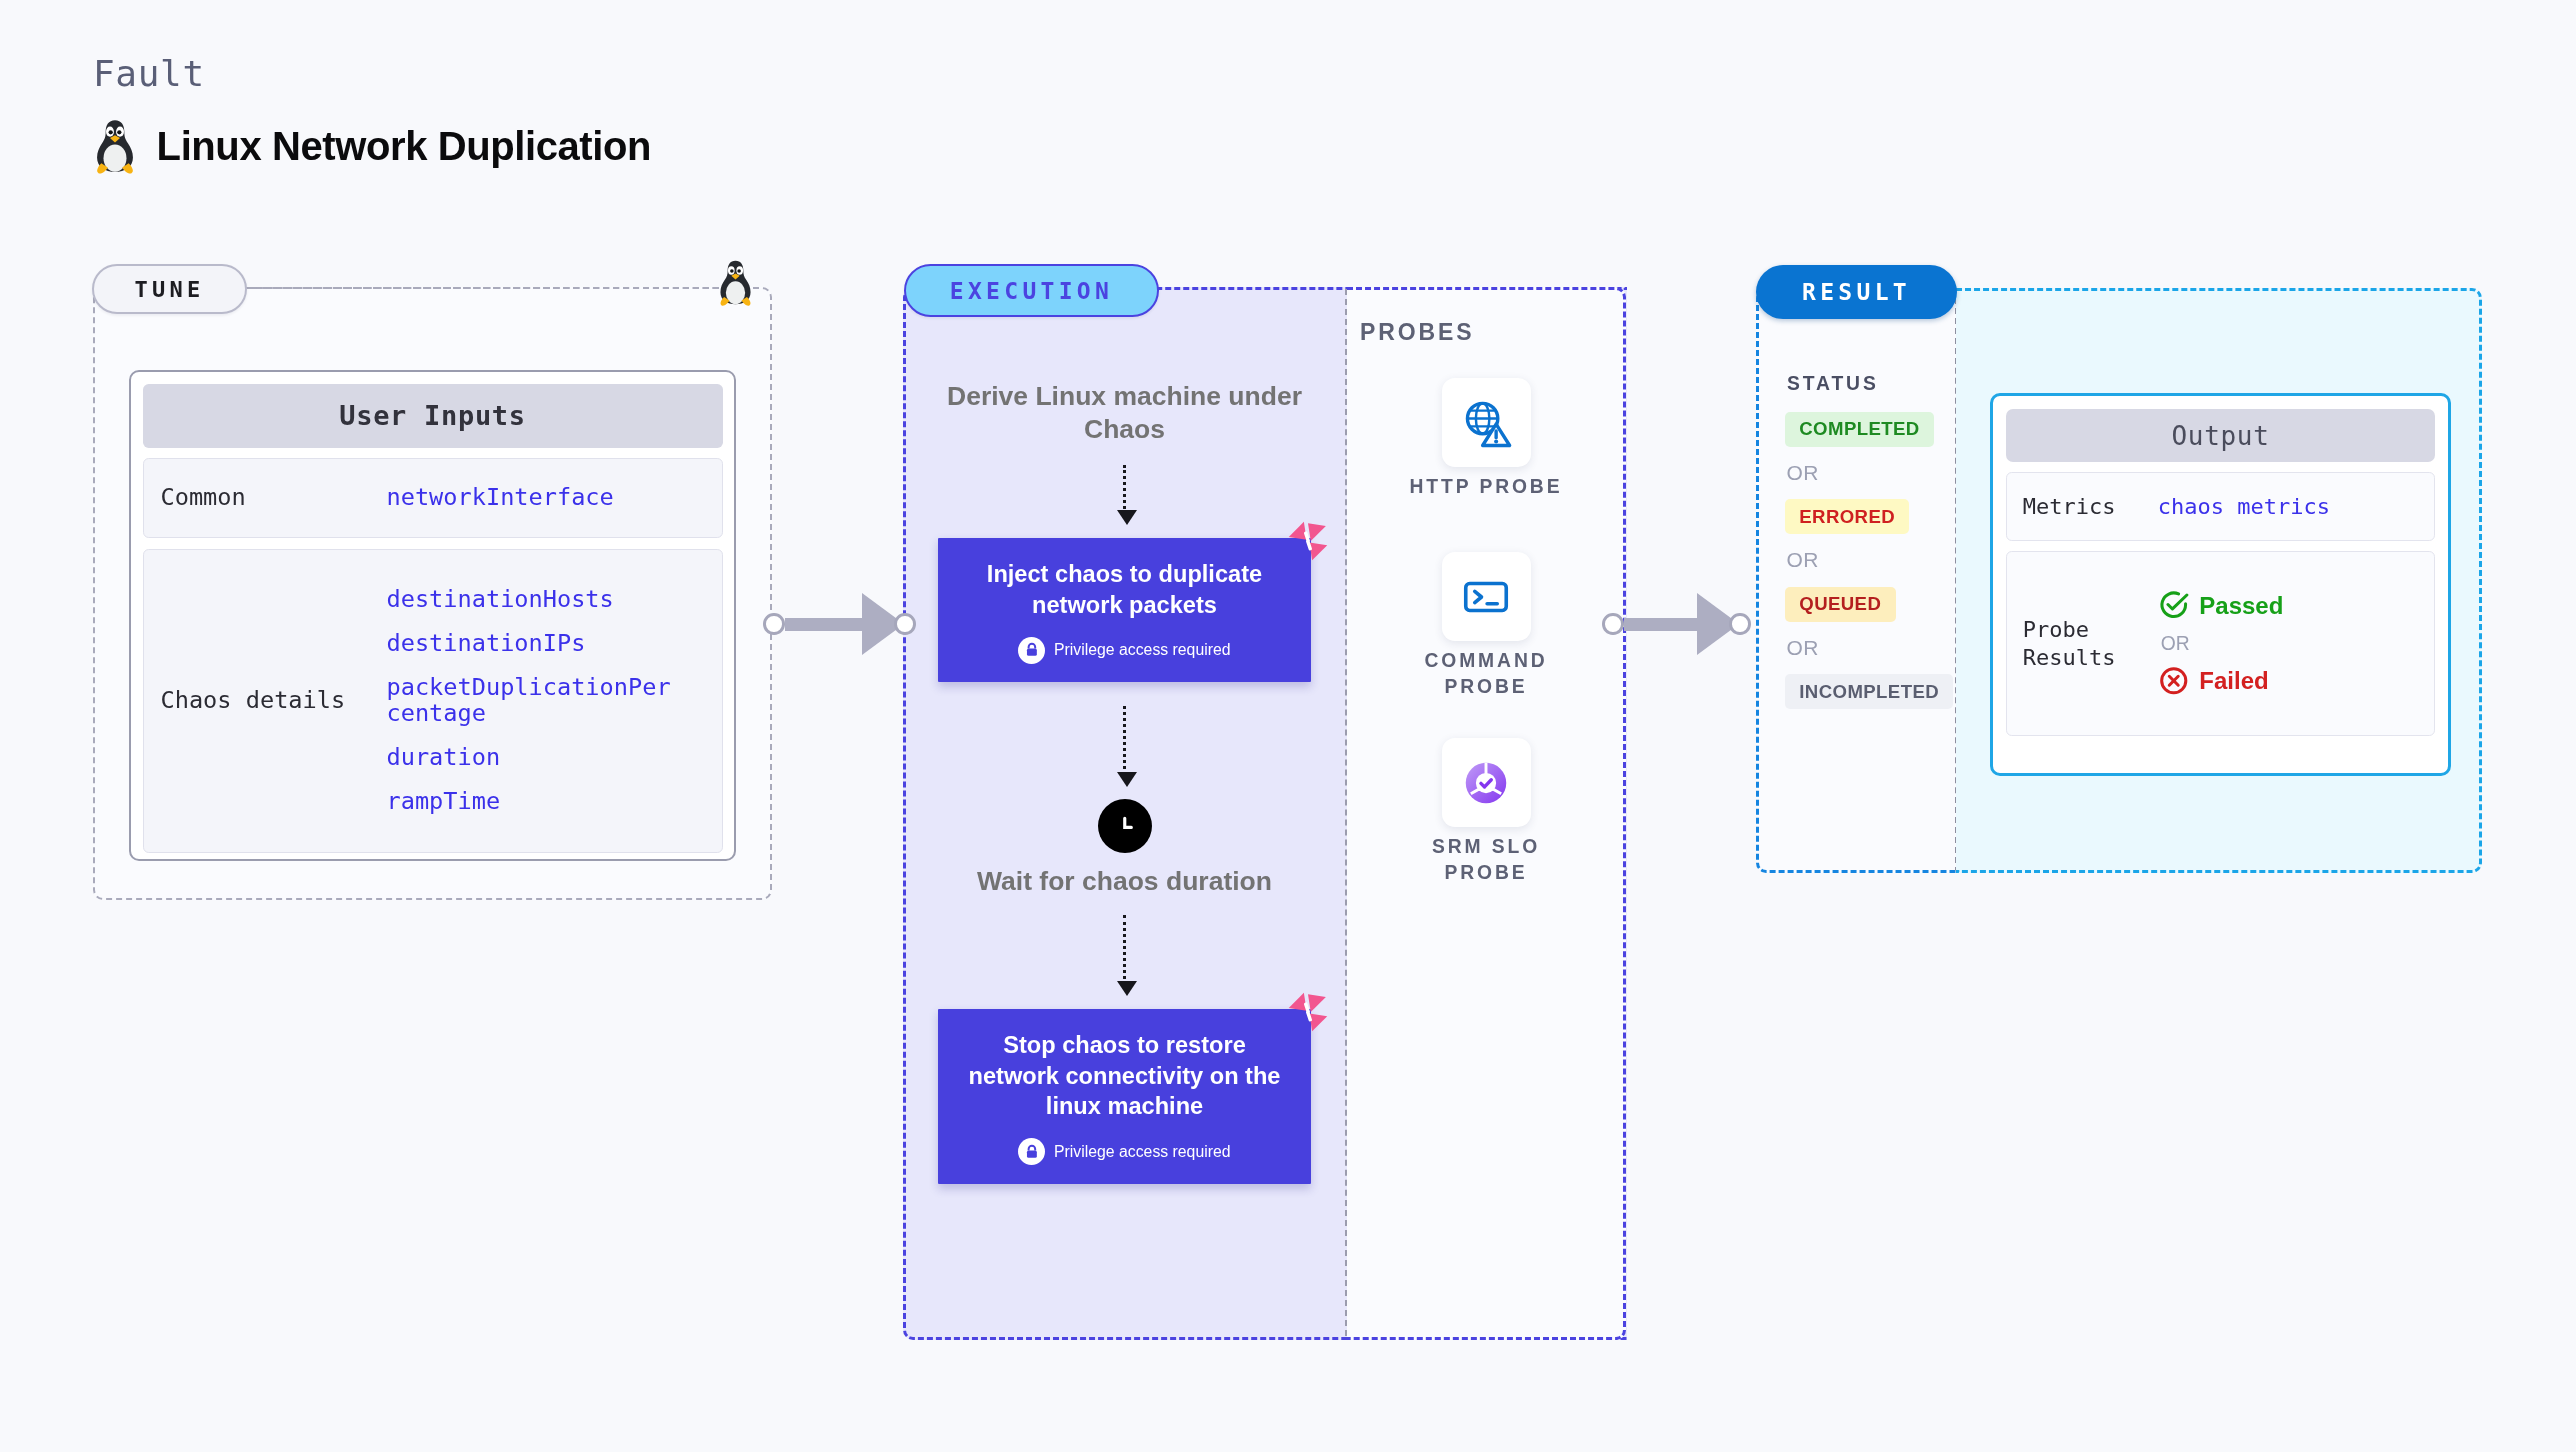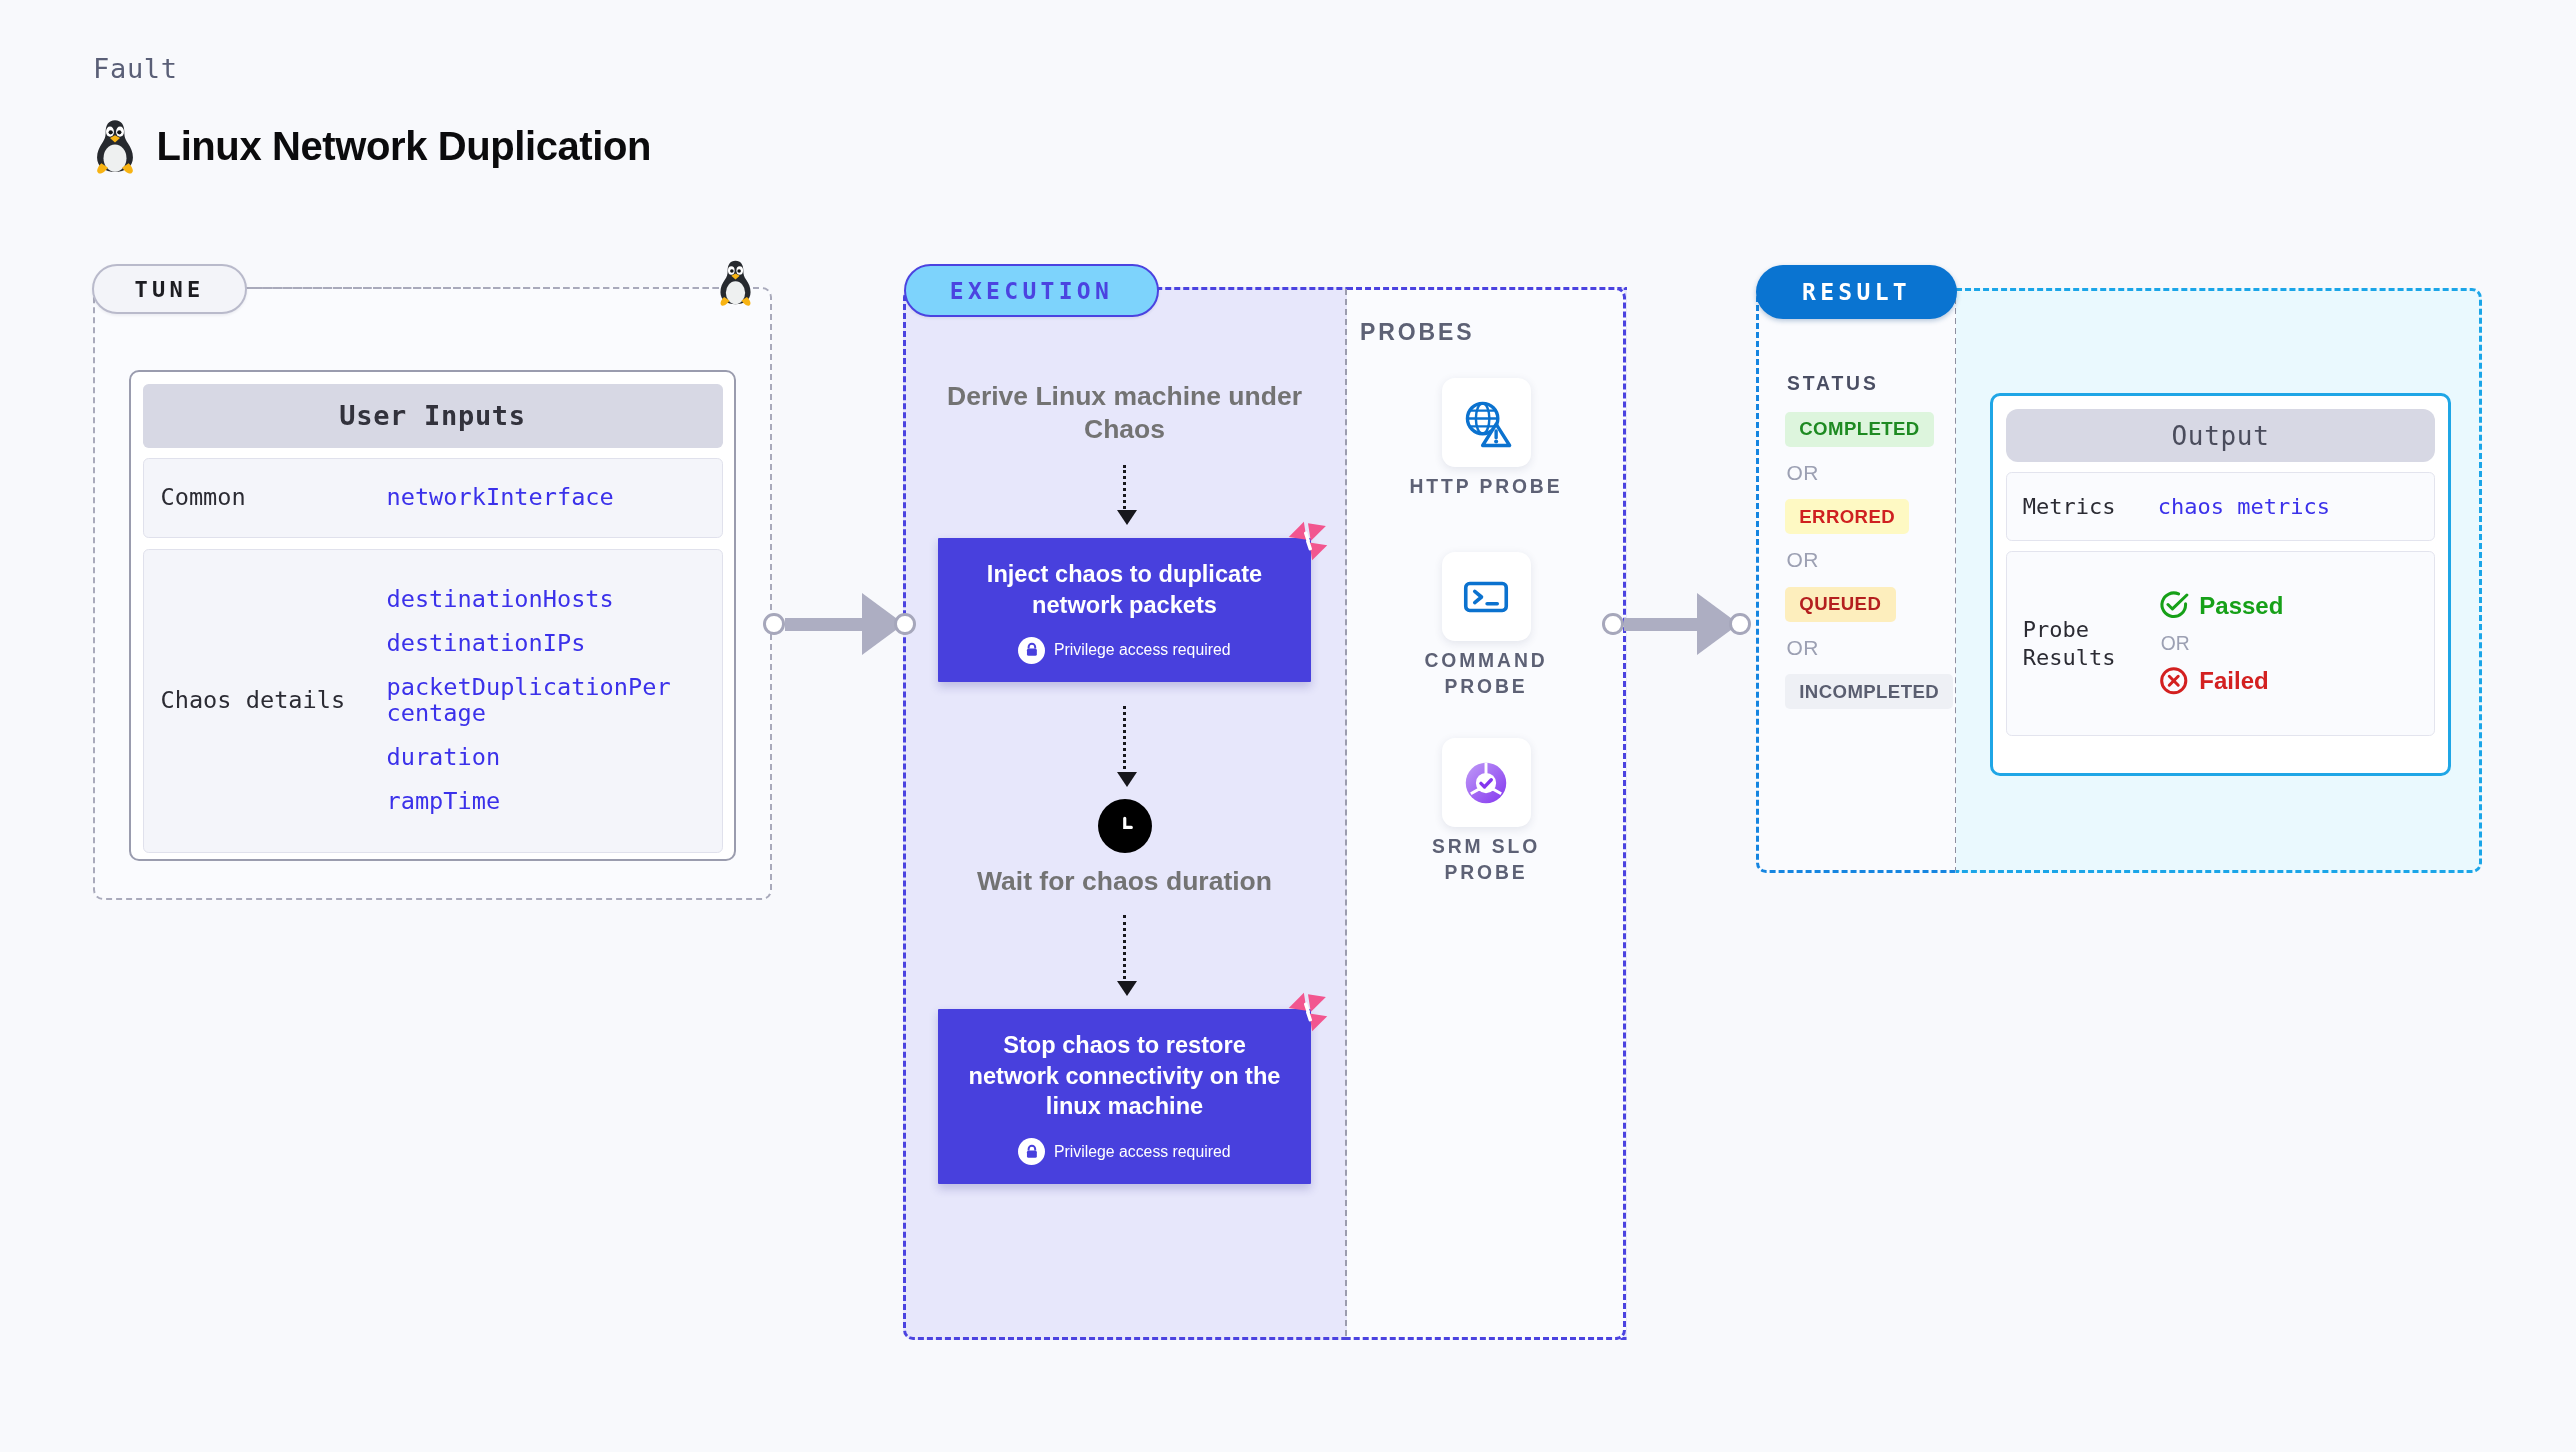--- a/index.html
+++ b/index.html
@@ -11,21 +11,21 @@
     font-family: "Liberation Sans", sans-serif;
     overflow: hidden;
   }
 
   .page { position: relative; width: 2576px; height: 1452px; }
 
   
   .fault-label {
     position: absolute; left: 93px; top: 53px;
     font-family: "DejaVu Sans Mono", monospace;
-    font-size: 27px; letter-spacing: 0.7px; color: #5a5f77;
+    font-size: 36px; letter-spacing: 0.7px; color: #5a5f77;
   }
   .title-row {
     position: absolute; left: 92px; top: 118px;
     display: flex; align-items: center; gap: 18.6px;
   }
   .title-text {
     font-size: 40px; font-weight: bold; color: #0b0b0d;
     letter-spacing: -0.4px;
   }
 
@@ -255,21 +255,21 @@
   }
 
   
   .output-card {
     position: absolute; left: 1990px; top: 393px;
     width: 461px; height: 383px;
     background: #ffffff; border: 3.6px solid #1fa6e6;
     border-radius: 10px; padding: 13px;
   }
   .out-header {
-    height: 53px; background: #d7d8e4; border-radius: 12px;
+    height: 53px; background: #d7d8e4; border-radius: 7px;
     display: flex; align-items: center; justify-content: center;
     font-family: "DejaVu Sans Mono", monospace;
     font-size: 26px; color: #4a4c5c; letter-spacing: 0.7px;
   }
   .out-row {
     margin-top: 10px; background: #fafbfe;
     border: 1.4px solid #e3e4ee; border-radius: 5.7px;
     display: flex; align-items: center; padding: 11.5px 15.8px;
   }
   .out-row-metrics { height: 69px; }

